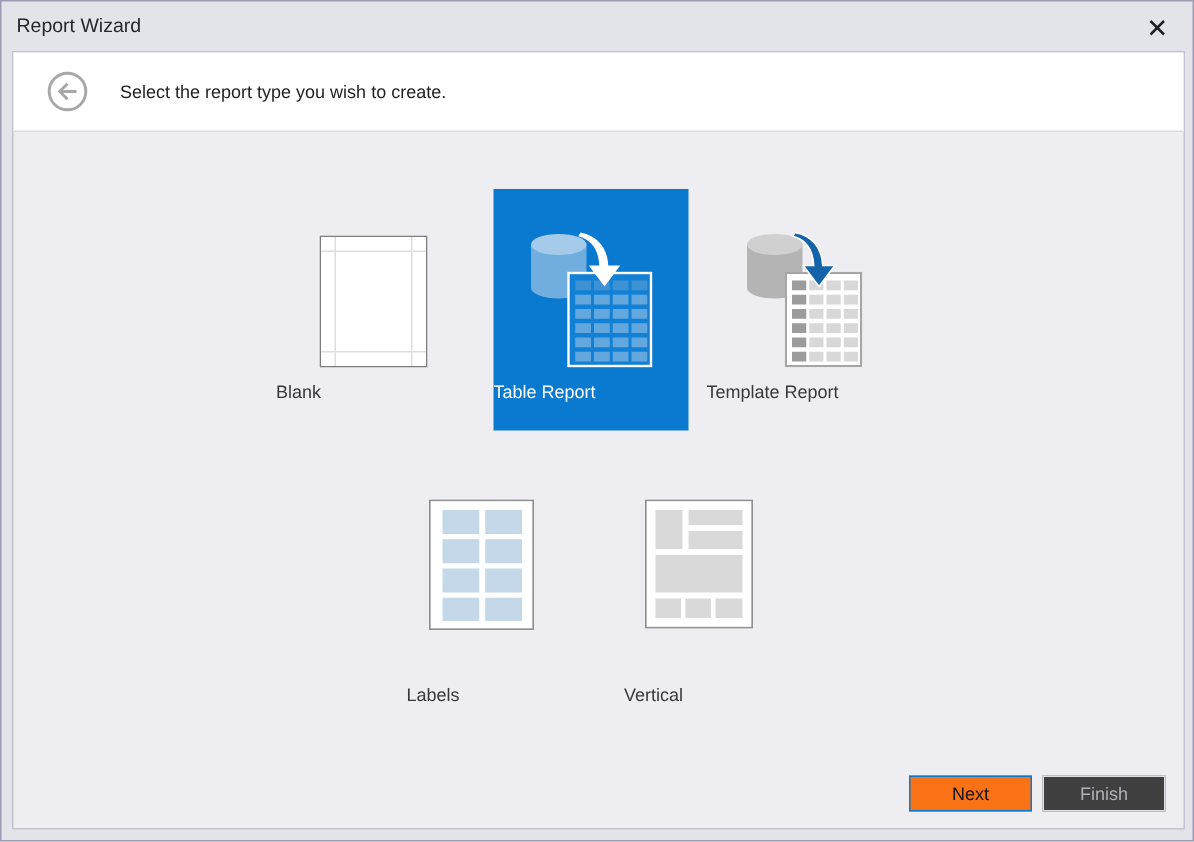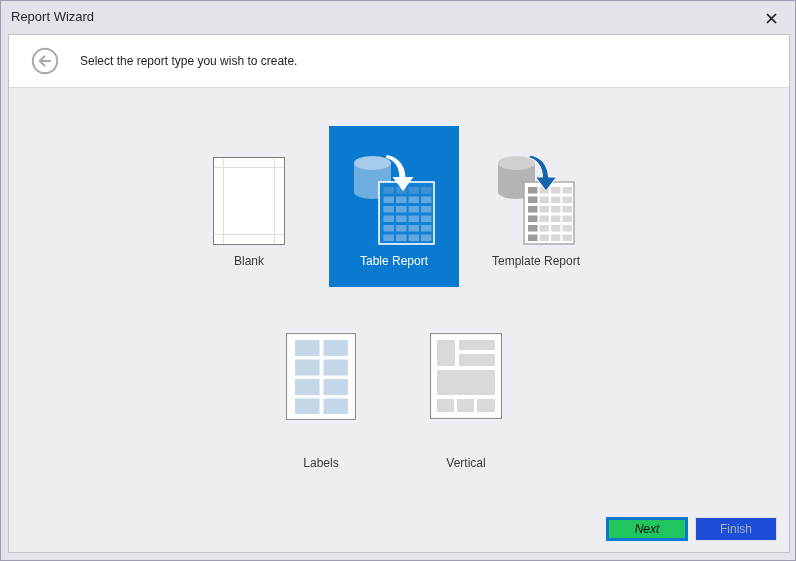--- a/index.html
+++ b/index.html
@@ -29,38 +29,38 @@
   .back-btn { position:absolute; left:22px; top:12px; width:28px; height:28px;
     background:transparent; border:none; padding:0; cursor:pointer; }
   .instruction { position:absolute; left:71px; top:0; height:58px; line-height:53px;
     font-size:12px; color:#1f1f1f; white-space:nowrap; }
 
   
   .tile { position:absolute; cursor:pointer; }
   .tile-r1 { width:130px; height:161px; }
   .tile-r2 { width:100px; height:130px; }
   .tile.selected { background:#0a79d0;padding-left:22px; }
-  .tile-label { position:absolute; left:0; width:100%; text-align:center;
+  .tile-label { position:absolute; left:0; width:100%; 
     font-size:12px; color:#383838; }
   .tile-r1 .tile-label { top:128px; }
   .tile-r2 .tile-label { top:97px;margin-top:28px; }
   .tile.selected .tile-label { color:#ffffff; }
   .tile-icon { position:absolute; display:block; }
 
   #tile-blank    { left:175px; top:91px; }
   #tile-table    { left:320px; top:91px; }
   #tile-vertical { left:462px; top:91px; }
   #tile-labels   { left:262px; top:296px; }
   #tile-template { left:407px; top:296px; }
 
   
   .btn { position:absolute; top:482px; width:82px; height:24px; font-size:12px;
     font-family:"Liberation Sans", sans-serif; cursor:pointer; }
-  .btn-next { left:597px; background:#22c55e; border:3px solid #6d28d9; color:#141414;font-style:italic; }
-  .btn-finish { left:686px; background:#1d4ed8; border:1px solid #e0e0e7; color:#b0b0ba; }
+  .btn-next { left:597px; background:#f97316; border:1px solid #6d28d9; color:#141414; }
+  .btn-finish { left:686px; background:#404040; border:1px solid #e0e0e7; color:#b0b0ba; }
   .btn-finish.disabled { pointer-events:auto; }
 </style>
 </head>
 <body>
 
 <div class="dialog">
 
   <div class="titlebar">
     <span class="title-text">Report Wizard</span>
     <button class="close-btn">

